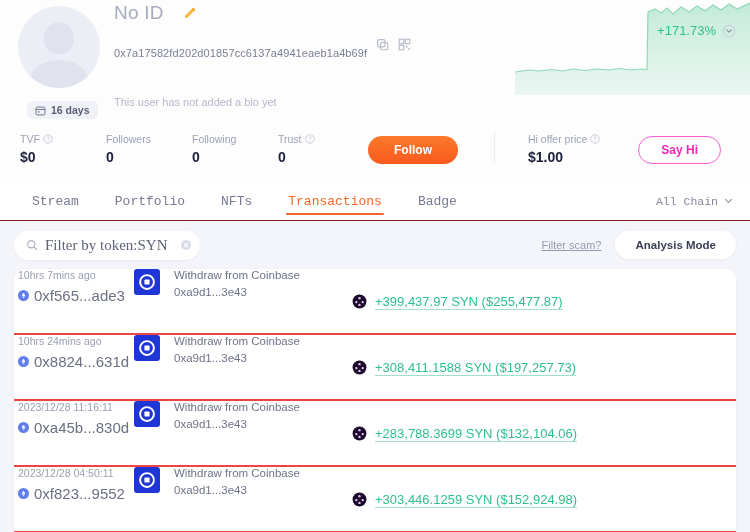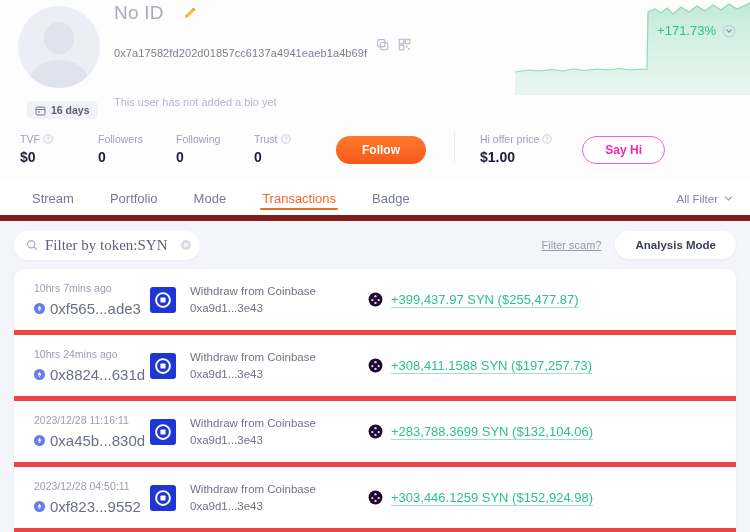--- a/index.html
+++ b/index.html
@@ -57,21 +57,21 @@
   }
   .days-badge svg { width: 11px; height: 11px; display:block; }
 
   .value-block { position: absolute; right: 14px; top: 20px; text-align: right; }
   .value-amt { font-size: 26px; font-weight: 700; color: #111634; letter-spacing: -.3px; }
   .value-chg-row { display: flex; align-items: center; justify-content: center; gap: 6px; margin-top: 3px; }
   .value-chg { font-size: 13px; color: #2ec08a; font-weight: 500; }
   .chev-circ { width: 14px; height: 14px; display:block; }
 
   
-  .stats { position: absolute; left: 0; top: 131px; display: flex; align-items: flex-end; gap: 8px; }
+  .stats { position: absolute; left: 0; top: 131px; display: flex; align-items: flex-end; gap: 16px; }
   .stat { margin-left: 18px; min-width: 52px; }
   .stat:first-child { margin-left: 20px; }
   .stat-label { font-size: 10.5px; color: #9ea2b5; display: flex; align-items: center; gap: 3px; white-space: nowrap; }
   .stat-val { font-size: 14px; font-weight: 700; color: #1c1f3a; margin-top: 4px; }
   .q-icon { width: 10px; height: 10px; display: block; }
 
   .follow-btn {
     margin-left: 22px; margin-bottom: 1px;
     background: linear-gradient(180deg,#fd7a2c 0%, #f9591c 100%);
     color: #fff; font-size: 12px; font-weight: 700;
@@ -81,21 +81,21 @@
   .divider-v { width: 1px; height: 32px; background: #ececf1; margin-left: 20px; margin-bottom: 2px; }
   .hi-block { margin-left: 17px; }
   .say-hi-btn {
     margin-left: 22px; margin-bottom: 1px;
     background: #fff; color: #f724b8; border: 1.3px solid #f95fd0;
     border-radius: 20px; padding: 6px 22px;
     font-size: 12px; font-weight: 700; cursor: pointer;
   }
 
   
-  .tabbar { position: relative; height: 39px; background: #fff; border-bottom: 6px solid #7f1d1d; }
+  .tabbar { position: relative; height: 39px; background: #fff; border-bottom: 1px solid #7f1d1d; font-family: Liberation Mono, monospace; }
   .tabs { display: flex; align-items: center; height: 100%; padding-left: 14px; }
   .tab {
     font-size: 13px; color: #777b91; padding: 0 18px; height: 100%;
     display: flex; align-items: center; cursor: pointer; position: relative;
   }
   .tab.active { color: #f3682a; font-weight: 500; }
   .tab.active::after {
     content: ''; position: absolute; left: 16px; right: 16px; bottom: 5px;
     height: 2.5px; background: #f3682a; border-radius: 2px;
   }
@@ -133,23 +133,23 @@
     cursor: pointer; box-shadow: 0 1px 3px rgba(30,35,75,.06);
     font-family: "Liberation Sans", sans-serif;
   }
 
   .tx-card {
     background: #fff; border-radius: 10px 10px 0 0;
     height: 263px; overflow: hidden;
     box-shadow: 0 1px 4px rgba(30,35,75,.05);
   }
   .tx-row {
-    display: flex; align-items: center;
-    height: 66px; padding: 0 20px;
-    border-bottom: 5px solid #ef4444;
+    display: flex; 
+    height: 66px; padding: 0 4px;
+    border-bottom: 2px solid #ef4444;
   }
   .tx-time-col { width: 116px; flex: 0 0 auto; }
   .tx-time { font-size: 10.5px; color: #9a9eb1; white-space: nowrap; }
   .tx-hash-row { display: flex; align-items: center; gap: 5px; margin-top: 6px; }
   .chain-dot {
     width: 11px; height: 11px; border-radius: 50%;
     background: #627eea; flex: 0 0 auto;
     display: flex; align-items: center; justify-content: center;
   }
   .chain-dot svg { width: 7px; height: 7px; display:block; }
@@ -308,26 +308,26 @@
       </div>
 
       <button class="say-hi-btn">Say Hi</button>
     </div>
   </div>
 
   <div class="tabbar">
     <div class="tabs">
       <div class="tab">Stream</div>
       <div class="tab">Portfolio</div>
-      <div class="tab">Mode</div>
+      <div class="tab">NFTs</div>
       <div class="tab active">Transactions</div>
       <div class="tab">Badge</div>
     </div>
     <div class="chain-sel">
-      <span>All Filter</span>
+      <span>All Chain</span>
       <svg viewBox="0 0 16 16" aria-hidden="true">
         <path d="M3.5 5.8 8 10.3l4.5-4.5" fill="none" stroke="#8b8fa3" stroke-width="1.5" stroke-linecap="round"></path>
       </svg>
     </div>
   </div>
 
   <div class="body-area">
 
     <div class="toolbar">
       <div class="search-box">

